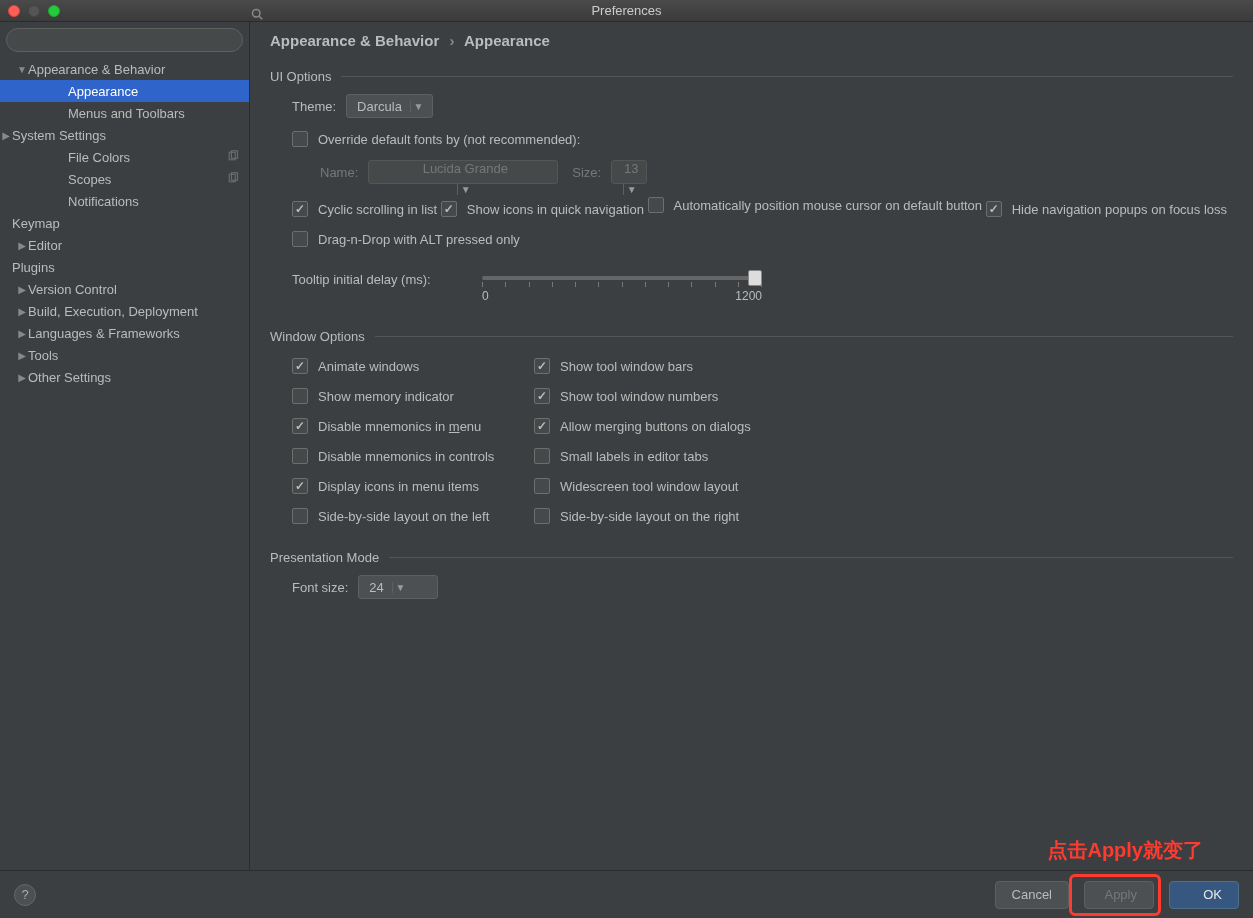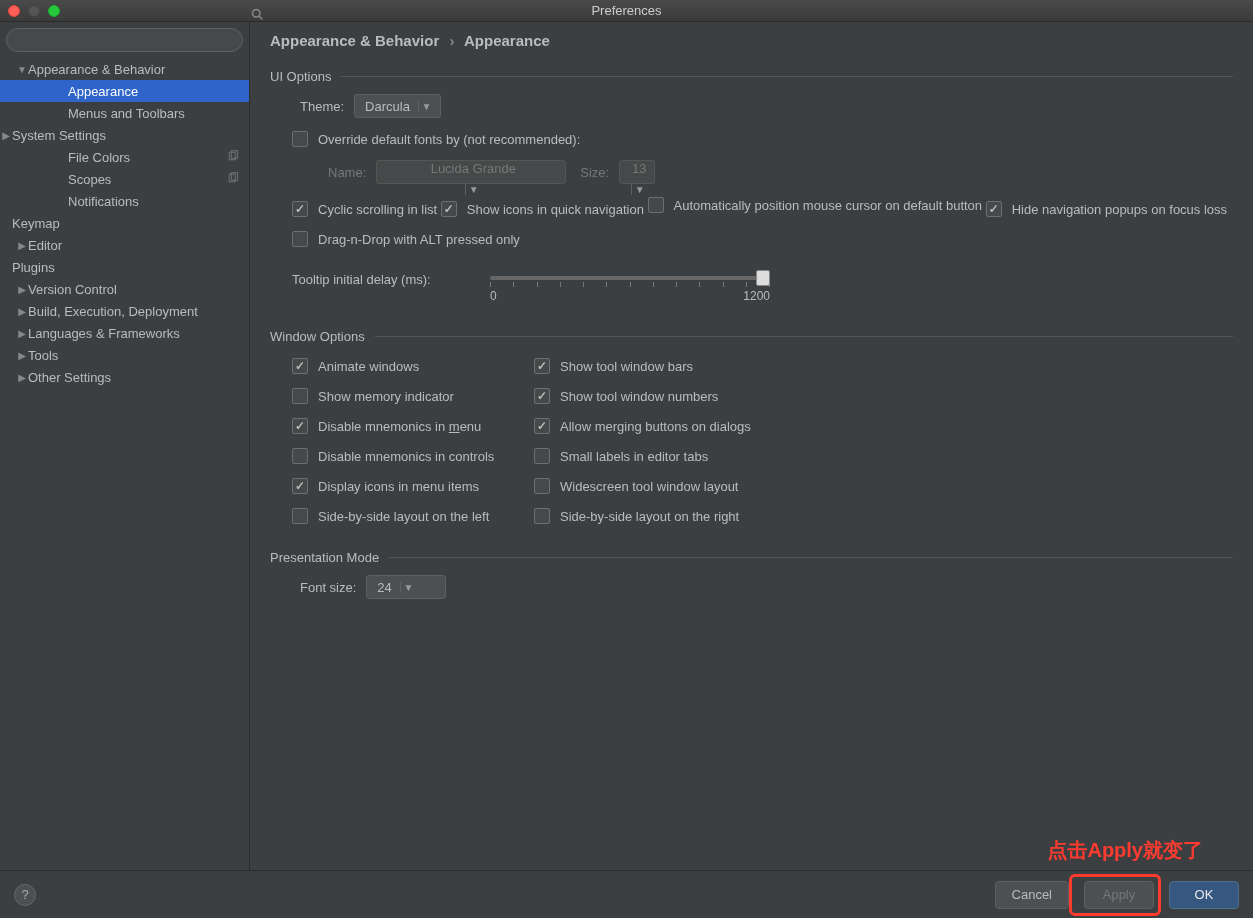--- a/index.html
+++ b/index.html
@@ -132,21 +132,21 @@
     height: 1px;
     background: #555;
     margin-left: 10px;
   }
   .section-body {
     padding-left: 22px;
   }
   .row {
     display: flex;
     align-items: center;
-    margin: 6px 8px;
+    margin: 6px 0;
     min-height: 22px;
   }
   .row-label {
     color: #bbbbbb;
     margin-right: 10px;
   }
   .row-label.disabled { color: #777; }
   .select-box {
     display: inline-flex;
     align-items: center;
@@ -190,21 +190,21 @@
     color: #aaa;
     flex-shrink: 0;
   }
   .cb .box.checked::before { content: "✓"; color: #bbb; font-weight: bold; }
   .cb .text { color: #bbbbbb; }
 
   .slider-row {
     display: flex;
     align-items: flex-start;
     margin-top: 18px;
-    gap: 28px;
+    gap: 20px;
   }
   .slider-wrap {
     width: 280px;
     position: relative;
   }
   .slider-track {
     height: 4px;
     background: #666;
     border-radius: 2px;
     margin-top: 4px;
@@ -268,21 +268,21 @@
     min-width: 70px;
     padding: 0 16px;
     background: #4c5052;
     border: 1px solid #5e6060;
     border-radius: 4px;
     color: #bbb;
     font-size: 13px;
     margin-left: 8px;
     display: inline-flex;
     align-items: center;
-    justify-content: center;
+    justify-content: flex-end;
   }
   .btn.primary {
     background: #365880;
     border-color: #4c708c;
     color: #e8e8e8;
   }
   .btn.disabled {
     color: #777;
   }
   .apply-highlight {

